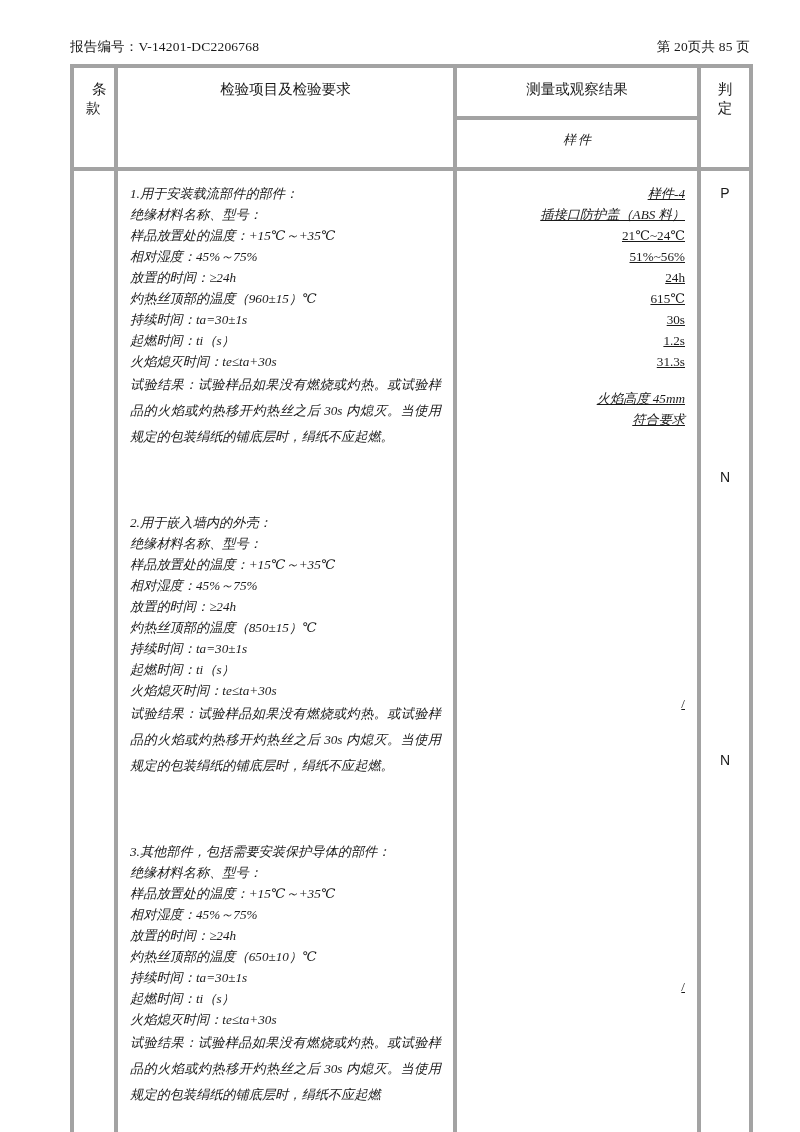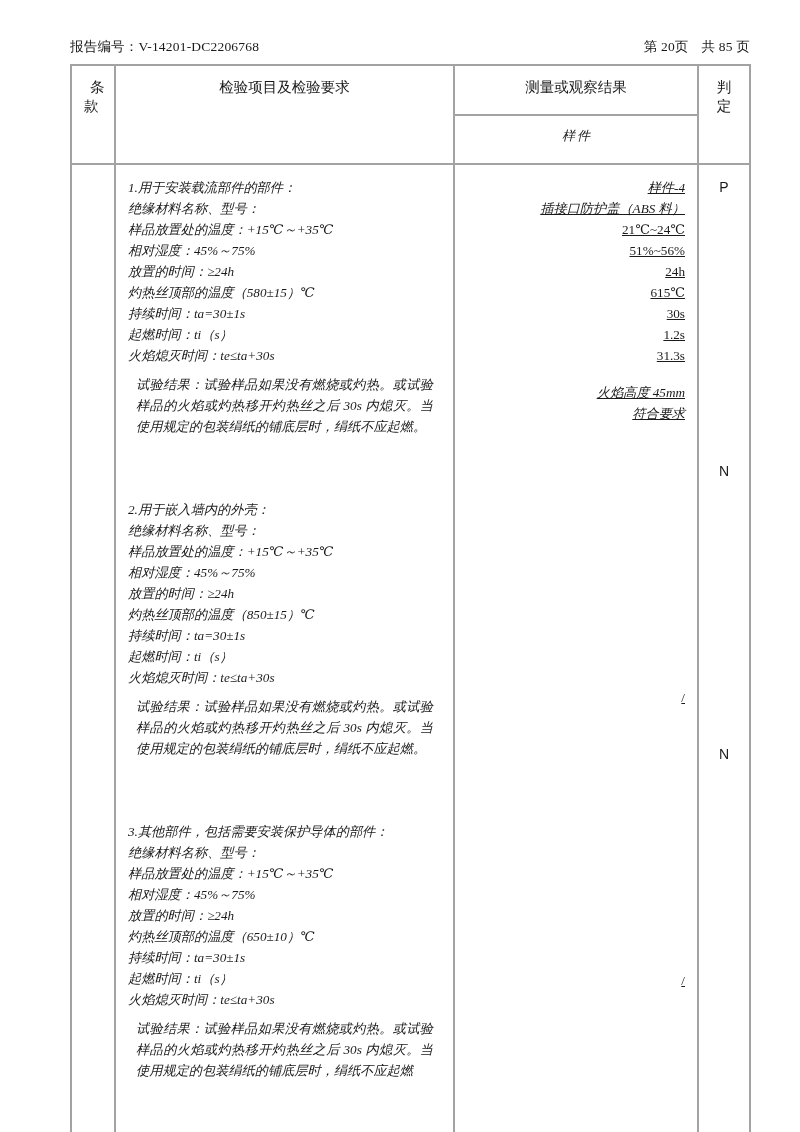--- a/index.html
+++ b/index.html
@@ -35,35 +35,35 @@
     align-items: baseline;
     font-size: 13.5px;
     letter-spacing: 0.2px;
   }
   .doc-header .report-no {
     white-space: nowrap;
   }
   .doc-header .page-no {
     white-space: nowrap;
     display: flex;
-    gap: 13px;
+    gap: 0;
     margin-left: 16px;
   }
 
   
   .result-table {
     position: absolute;
     left: 70px;
     top: 64px;
     width: 679px;
     border-collapse: collapse;
     table-layout: fixed;
   }
   .result-table td, .result-table th {
-    border: 2px solid #a3a3a3;
+    border: 4px solid #a3a3a3;
     padding: 12px;
     vertical-align: top;
     font-weight: normal;
   }
   .col-clause  { width: 44px; }
   .col-item    { width: 339px; }
   .col-result  { width: 244px; }
   .col-verdict { width: 52px; }
 
   .th-cell {
@@ -110,24 +110,24 @@
   }
 
   
   .section { margin: 0 0 0 0; }
   .section + .section { margin-top: 62px; }
   .line {
     margin: 0;
     white-space: nowrap;
   }
   .para {
-    margin: 8px;
+    margin: 0;
     text-align: justify;
     text-justify: inter-ideograph;
-    line-height: 21px;
+    line-height: 26px;
   }
   .cjk {
     font-family: "Liberation Serif", "DejaVu Serif", serif;
     font-style: italic;
   }
 
   
   .res-block { }
   .res-line { margin: 0; white-space: nowrap; }
   .res-gap-1 { margin-top: 16px; }
@@ -185,21 +185,21 @@
         <td class="body-cell-clause"></td>
 
         <td class="body-cell-item">
 
           <div class="section">
             <p class="line cjk">1.用于安装载流部件的部件：</p>
             <p class="line cjk">绝缘材料名称、型号：</p>
             <p class="line cjk">样品放置处的温度：+15℃～+35℃</p>
             <p class="line cjk">相对湿度：45%～75%</p>
             <p class="line cjk">放置的时间：≥24h</p>
-            <p class="line cjk">灼热丝顶部的温度（580±15）℃</p>
+            <p class="line cjk">灼热丝顶部的温度（960±15）℃</p>
             <p class="line cjk">持续时间：ta=30±1s</p>
             <p class="line cjk">起燃时间：ti（s）</p>
             <p class="line cjk">火焰熄灭时间：te≤ta+30s</p>
             <p class="para cjk">试验结果：试验样品如果没有燃烧或灼热。或试验样品的火焰或灼热移开灼热丝之后 30s 内熄灭。当使用规定的包装绢纸的铺底层时，绢纸不应起燃。</p>
           </div>
 
           <div class="section">
             <p class="line cjk">2.用于嵌入墙内的外壳：</p>
             <p class="line cjk">绝缘材料名称、型号：</p>
             <p class="line cjk">样品放置处的温度：+15℃～+35℃</p>

